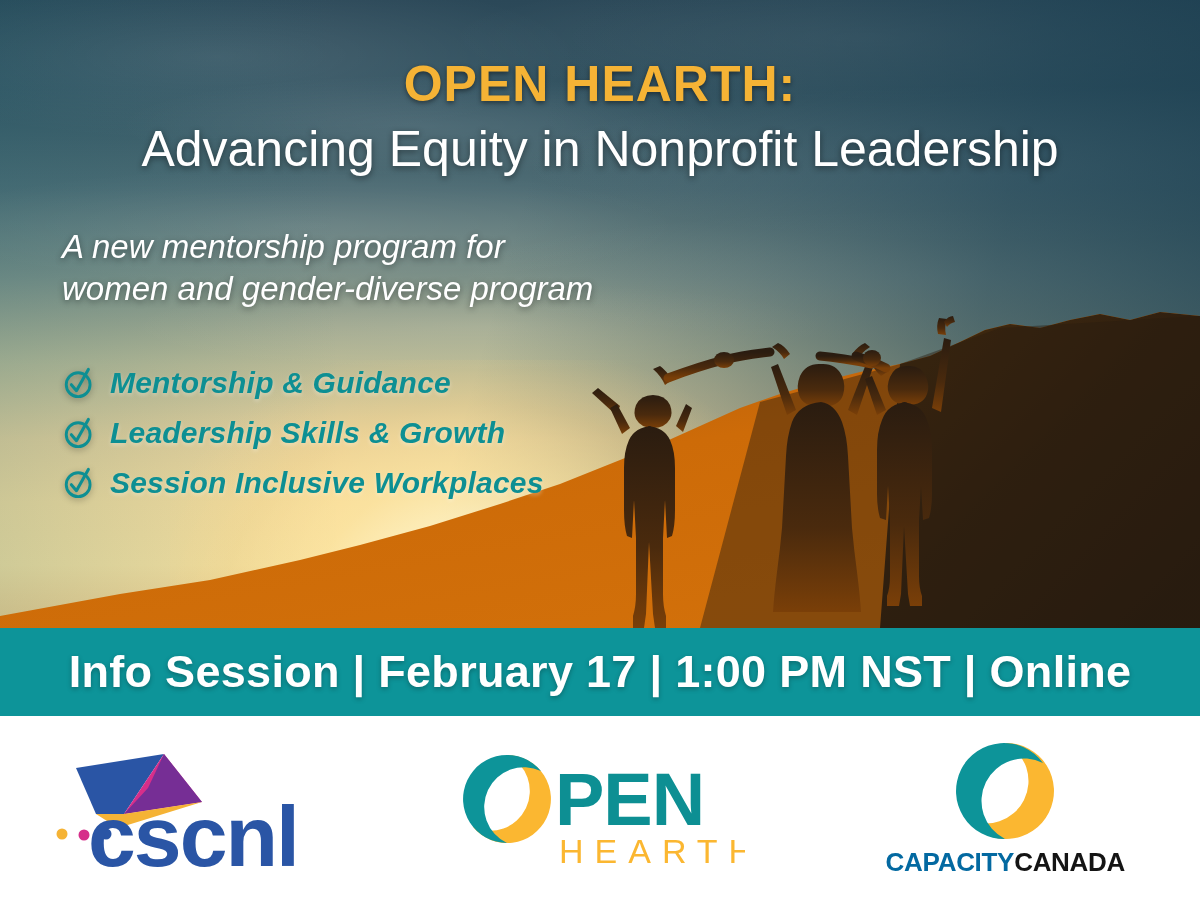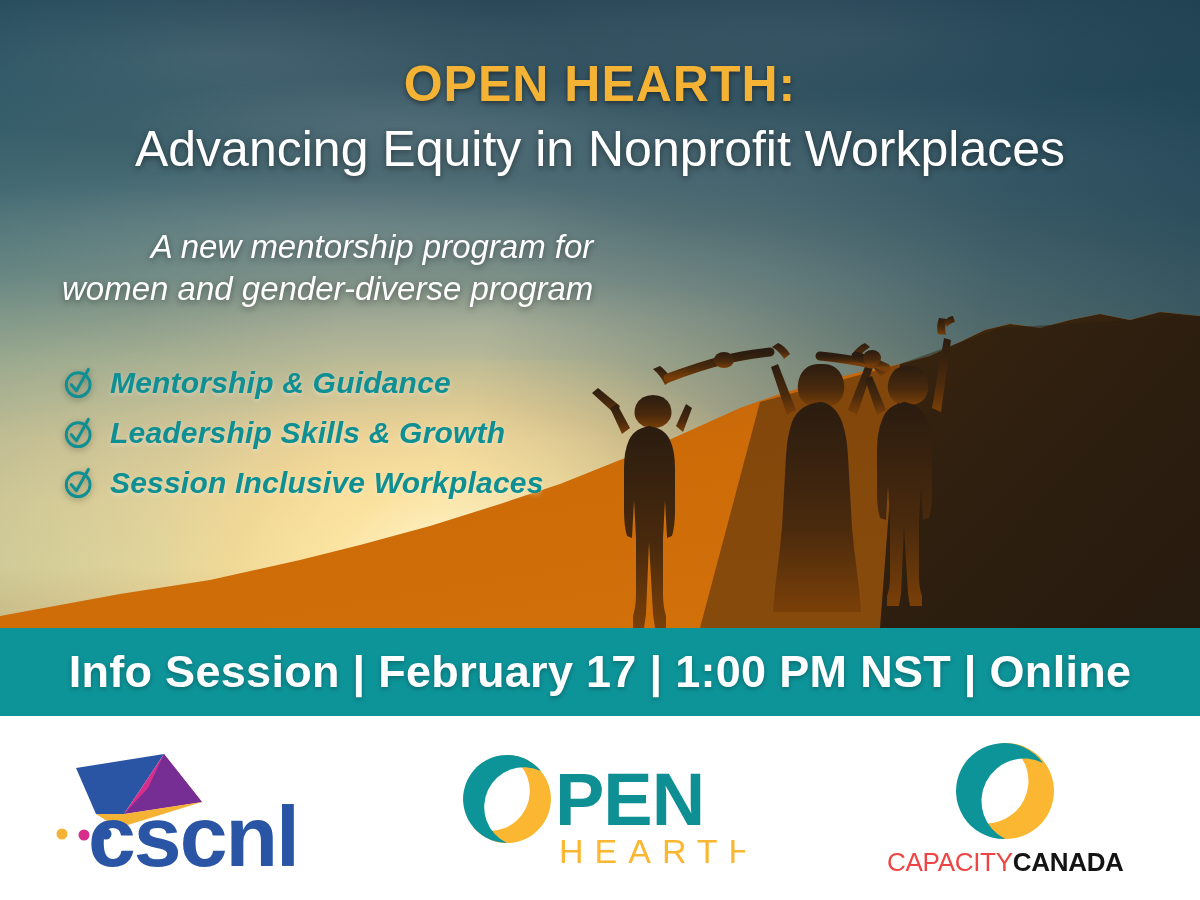--- a/index.html
+++ b/index.html
@@ -110,21 +110,20 @@
   .subtitle {
     position:absolute;
     left:62px; top:226px;
     z-index:5;
     font-size:33px;
     font-style:italic;
     font-weight:500;
     color:#ffffff;
     line-height:1.28;
     text-shadow:0 2px 6px rgba(0,0,0,0.42);
-    text-align:right;
   }
   .subtitle div { white-space:nowrap; }
 
   
   .bullets {
     position:absolute;
     left:62px; top:358px;
     z-index:5;
   }
   .bullet-row {
@@ -178,21 +177,21 @@
   .logo-slot { display:flex; align-items:center; justify-content:center; height:184px; }
   .slot-cscnl    { width:400px; }
   .slot-open     { width:400px; }
   .slot-capacity { width:400px; }
 
   .cscnl-wrap   { display:block; }
   .open-wrap    { display:block; }
   .capacity-wrap{ display:flex; flex-direction:column; align-items:center; }
 
   .capacity-word { margin-top:4px; font-size:26px; letter-spacing:-0.3px; white-space:nowrap; }
-  .capacity-word .bold  { font-weight:normal; color:#ef4444; }
+  .capacity-word .bold  { font-weight:bold; color:#0369a1; }
   .capacity-word .light { font-weight:bold; color:#141414; }
 </style>
 </head>
 <body>
 
 <div id="poster">
 
   <div class="hero">
     <div class="sky"></div>
     <div class="sky-clouds"></div>
@@ -274,21 +273,21 @@
         <path d="M856 58 q18 6 30 12" stroke-width="9"></path>
       </g>
       <g fill="url(#figGrad)">
         <ellipse cx="724" cy="62" rx="10" ry="8"></ellipse>
         <ellipse cx="872" cy="60" rx="9" ry="8"></ellipse>
       </g>
     </svg>
 
     <div class="title-block">
       <div class="title-line1">OPEN HEARTH:</div>
-      <div class="title-line2">Advancing Equity in Nonprofit Workplaces</div>
+      <div class="title-line2">Advancing Equity in Nonprofit Leadership</div>
     </div>
 
     <div class="subtitle">
       <div>A new mentorship program for</div>
       <div>women and gender-diverse program</div>
     </div>
 
     <div class="bullets">
 
       <div class="bullet-row">

